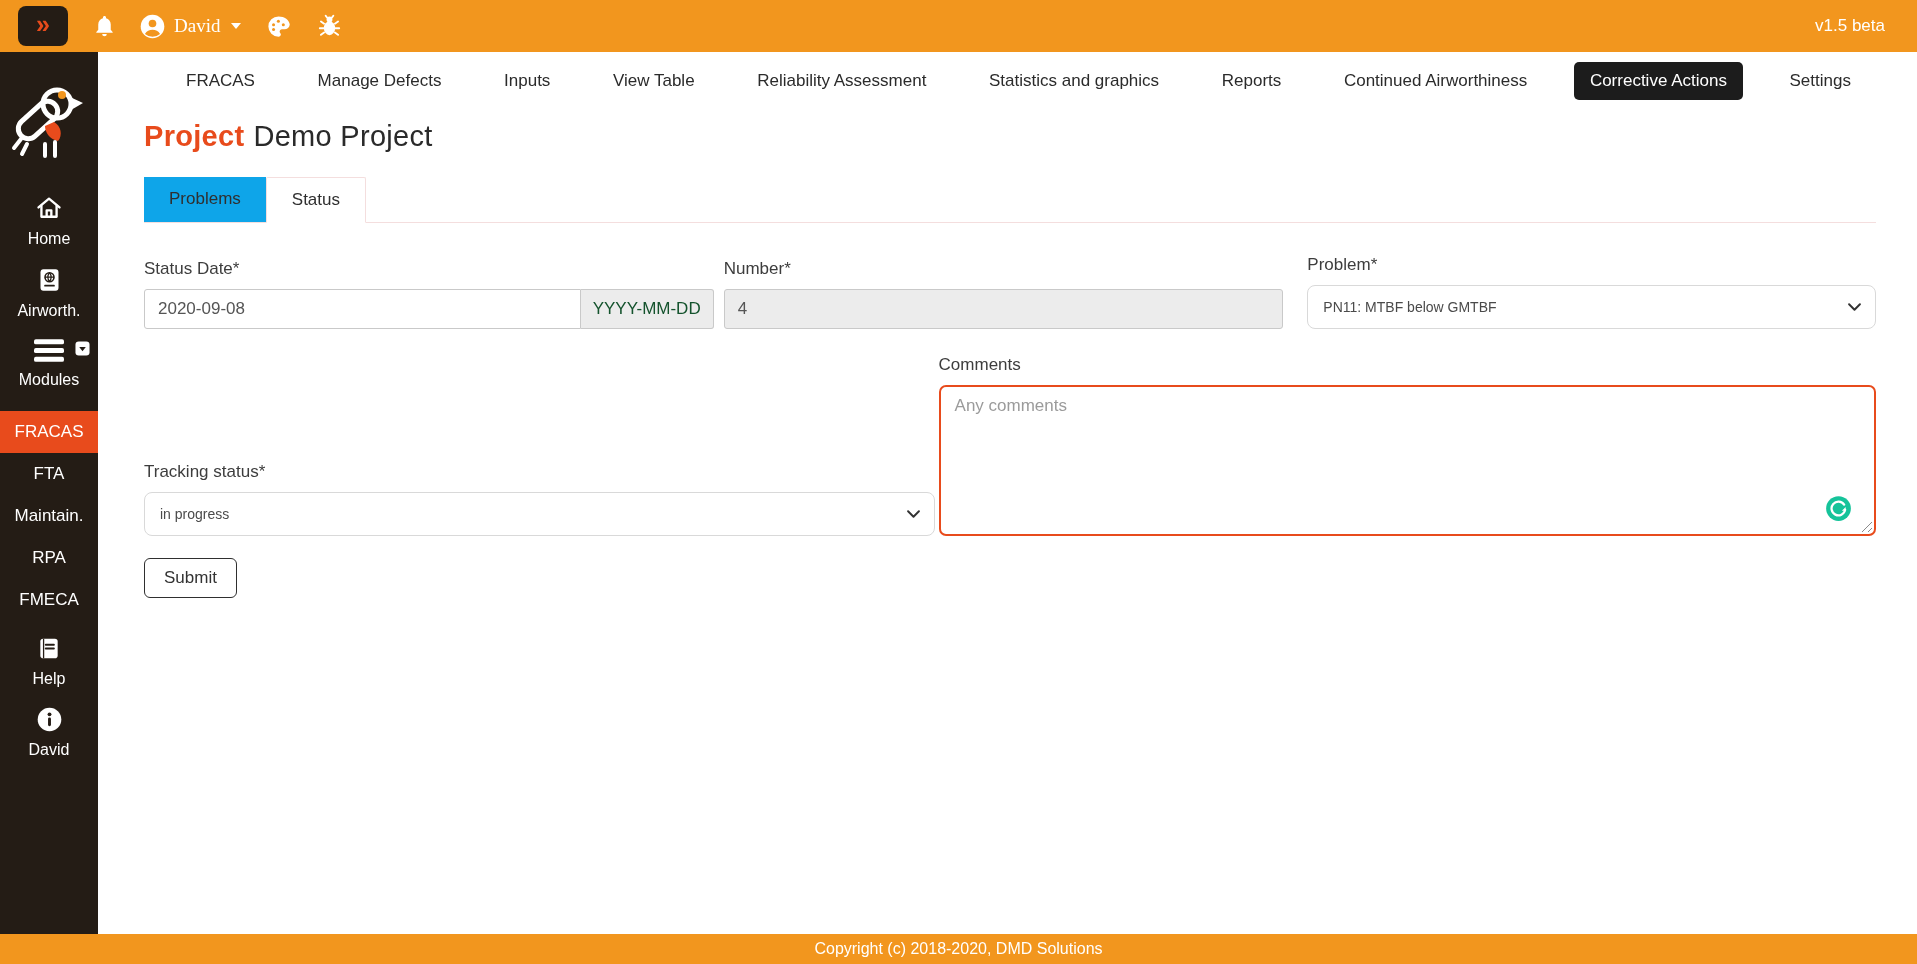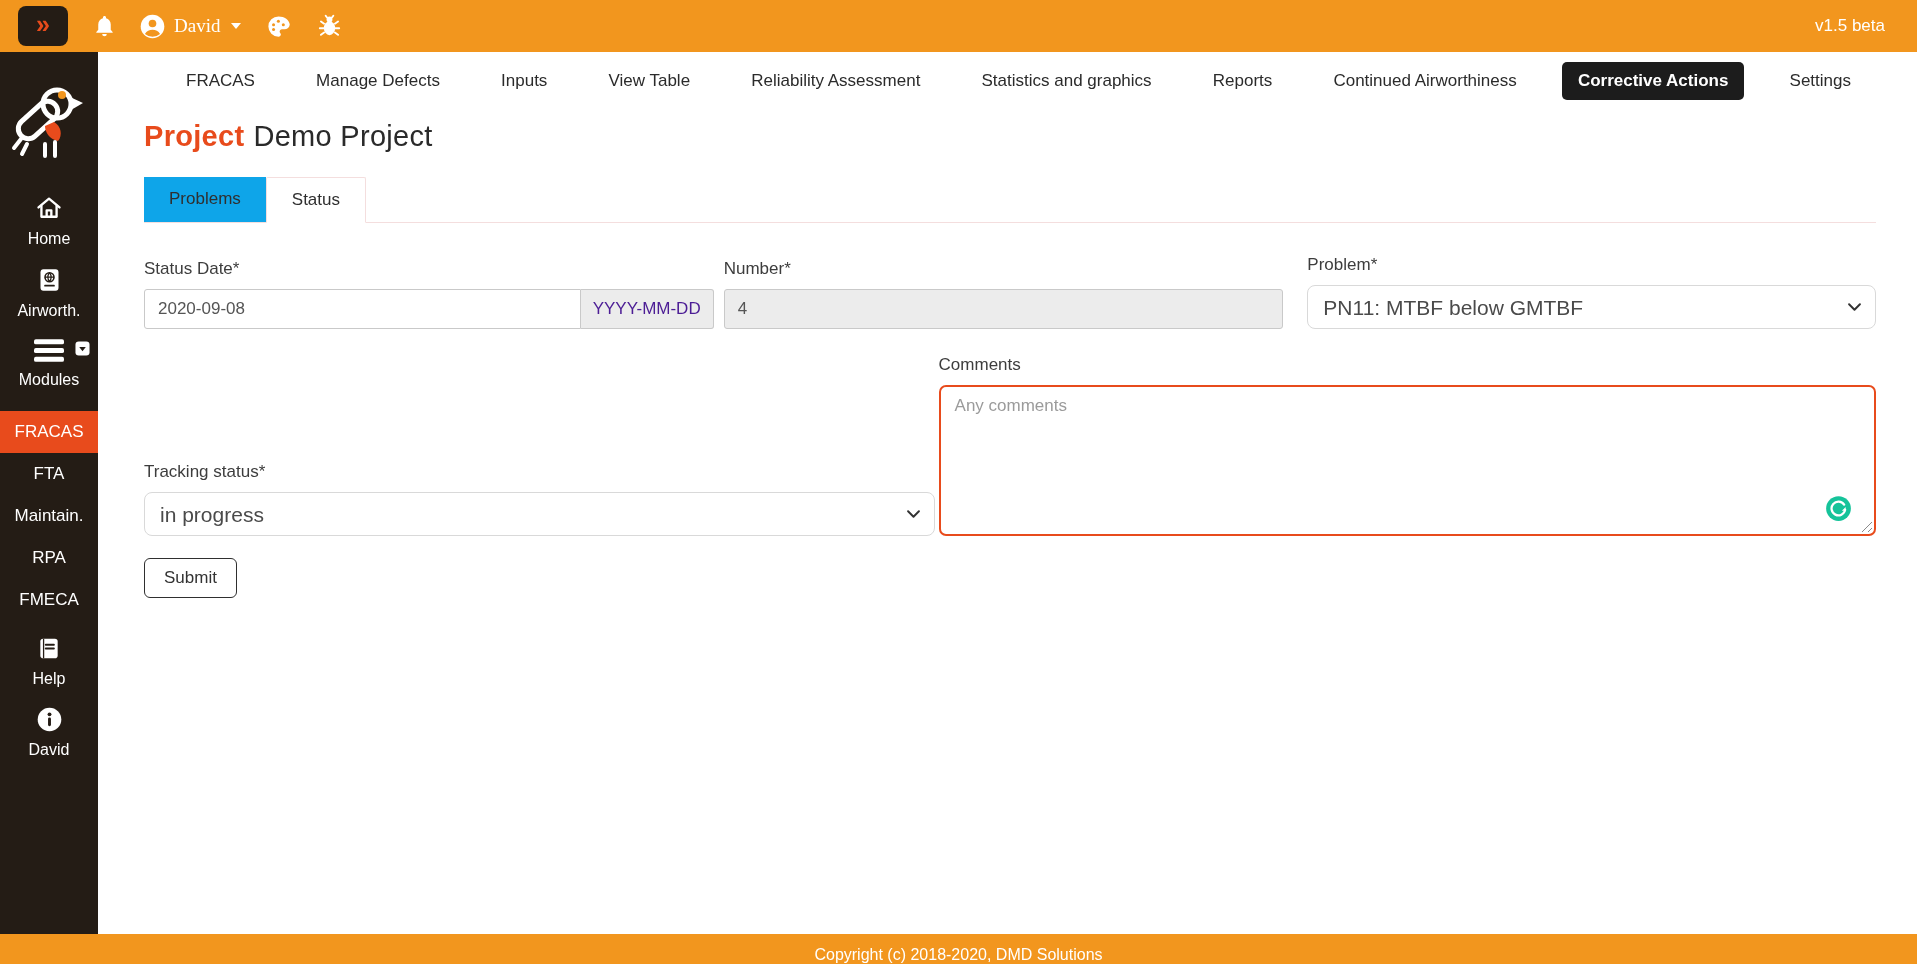--- a/index.html
+++ b/index.html
@@ -30,21 +30,21 @@
   .module-link { width:100%; text-align:center; padding:11px 0; font-size:17px; cursor:pointer; }
   .module-link.active { background:#E84B1C; }
   .gap-sm { height:6px; }
   .gap-md { height:12px; }
 
   
   .main { position:absolute; left:98px; top:52px; right:0; bottom:30px; background:#fff; overflow:hidden; }
   .nav-row { display:flex; align-items:center; justify-content:space-between;
              padding:10px 50px 0 72px; font-size:17px; color:#2b2b2b; }
   .nav-item { padding:9px 16px; cursor:pointer; white-space:nowrap; }
-  .nav-item.active { background:#1c1c1c; color:#fff; border-radius:5px; font-weight:700; }
+  .nav-item.active { background:#1c1c1c; color:#fff; border-radius:5px; font-weight:400; }
 
   .content { padding:0 41px 0 46px; }
   .page-title { margin-top:20px; font-size:29px; color:#2a2a2a; font-weight:500; letter-spacing:.3px; }
   .page-title .accent { color:#E84B1C; font-weight:800; margin-right:9px; }
 
   .tab-row { display:flex; margin-top:24px; border-bottom:1px solid #f4dede; }
   .tab { padding:12px 25px; font-size:17px; color:#2f2f2f; cursor:pointer; }
   .tab.inactive { background:#0ea5e9; }
   .tab.active { background:#fff; border:1px solid #f4dede; border-bottom:1px solid #fff;
                 margin-bottom:-1px; border-radius:2px 2px 0 0; }
@@ -58,45 +58,45 @@
   .f-num  { width:560px; margin-left:10px; }
   .f-prob { width:569px; margin-left:24px; }
   .f-track{ width:856px; }
   .f-comm { width:1015px; margin-left:4px; }
 
   .input-group { display:flex; height:40px; }
   .input-group input { flex:1; min-width:0; border:1px solid #c9c9c9; border-radius:3px 0 0 3px;
                        padding:0 13px; font-size:17px; color:#555; outline:none; font-family:inherit; }
   .addon { width:133px; background:#ececec; border:1px solid #c9c9c9; border-left:none;
            border-radius:0 3px 3px 0; display:flex; align-items:center; justify-content:center;
-           font-size:17px; color:#4c1d95; }
+           font-size:17px; color:#14532d; }
   .num-input { width:100%; height:40px; background:#ececec; border:1px solid #c9c9c9; border-radius:3px;
                padding:0 13px; font-size:17px; color:#555; font-family:inherit; outline:none; }
 
   .select-wrap { position:relative; }
   select { width:100%; height:44px; border:1px solid #d9d9d9; border-radius:8px; background:#fff;
-           font-size:21px; color:#4a4a4a; padding:0 15px; appearance:none; -webkit-appearance:none;
+           font-size:14px; color:#4a4a4a; padding:0 15px; appearance:none; -webkit-appearance:none;
            -moz-appearance:none; outline:none; font-family:inherit; cursor:pointer; }
   .select-chev { position:absolute; right:15px; top:50%; transform:translateY(-50%); pointer-events:none; display:flex; }
 
   .textarea-wrap { position:relative; }
   textarea { width:100%; height:151px; border:2px solid #E84B1C; border-radius:7px; padding:9px 14px;
              font-size:17px; color:#444; resize:none; outline:none; font-family:inherit; display:block; }
   textarea::placeholder { color:#9b9b9b; }
   .grammarly { position:absolute; right:24px; bottom:14px; width:27px; height:27px; cursor:pointer; }
   .resize-handle { position:absolute; right:4px; bottom:4px; width:13px; height:13px;
                    background:repeating-linear-gradient(135deg, transparent 0 3px, #8a8a8a 3px 4px);
                    clip-path:polygon(100% 0, 100% 100%, 0 100%); cursor:nwse-resize; }
 
   .submit { margin-top:22px; padding:9px 19px; background:#fff; border:1px solid #2f2f2f; border-radius:6px;
             font-size:17px; color:#333; cursor:pointer; font-family:inherit; }
 
   
   .footer { position:absolute; left:0; right:0; bottom:0; height:30px; background:#F2961E; color:#fff;
-            display:flex; align-items:flex-end; justify-content:center; font-size:16px; z-index:6; }
+            display:flex; align-items:center; justify-content:center; font-size:16px; z-index:6; }
 </style>
 </head>
 <body>
 
 <div class="app">
 
   <header class="topbar">
     <button class="toggle-btn">»</button>
 
     <span class="tb-icon">

